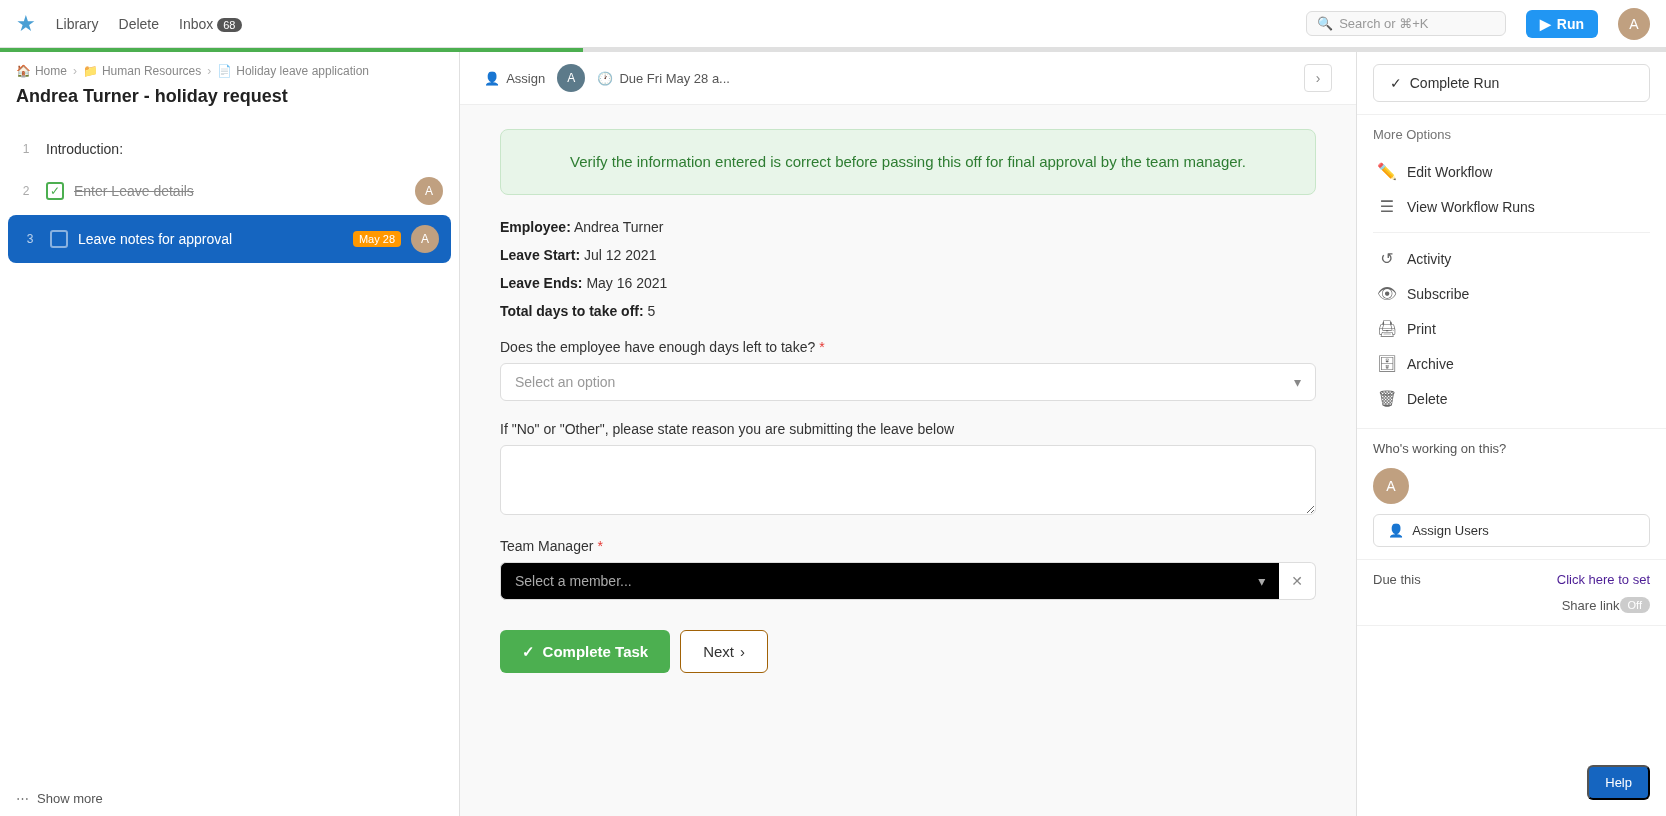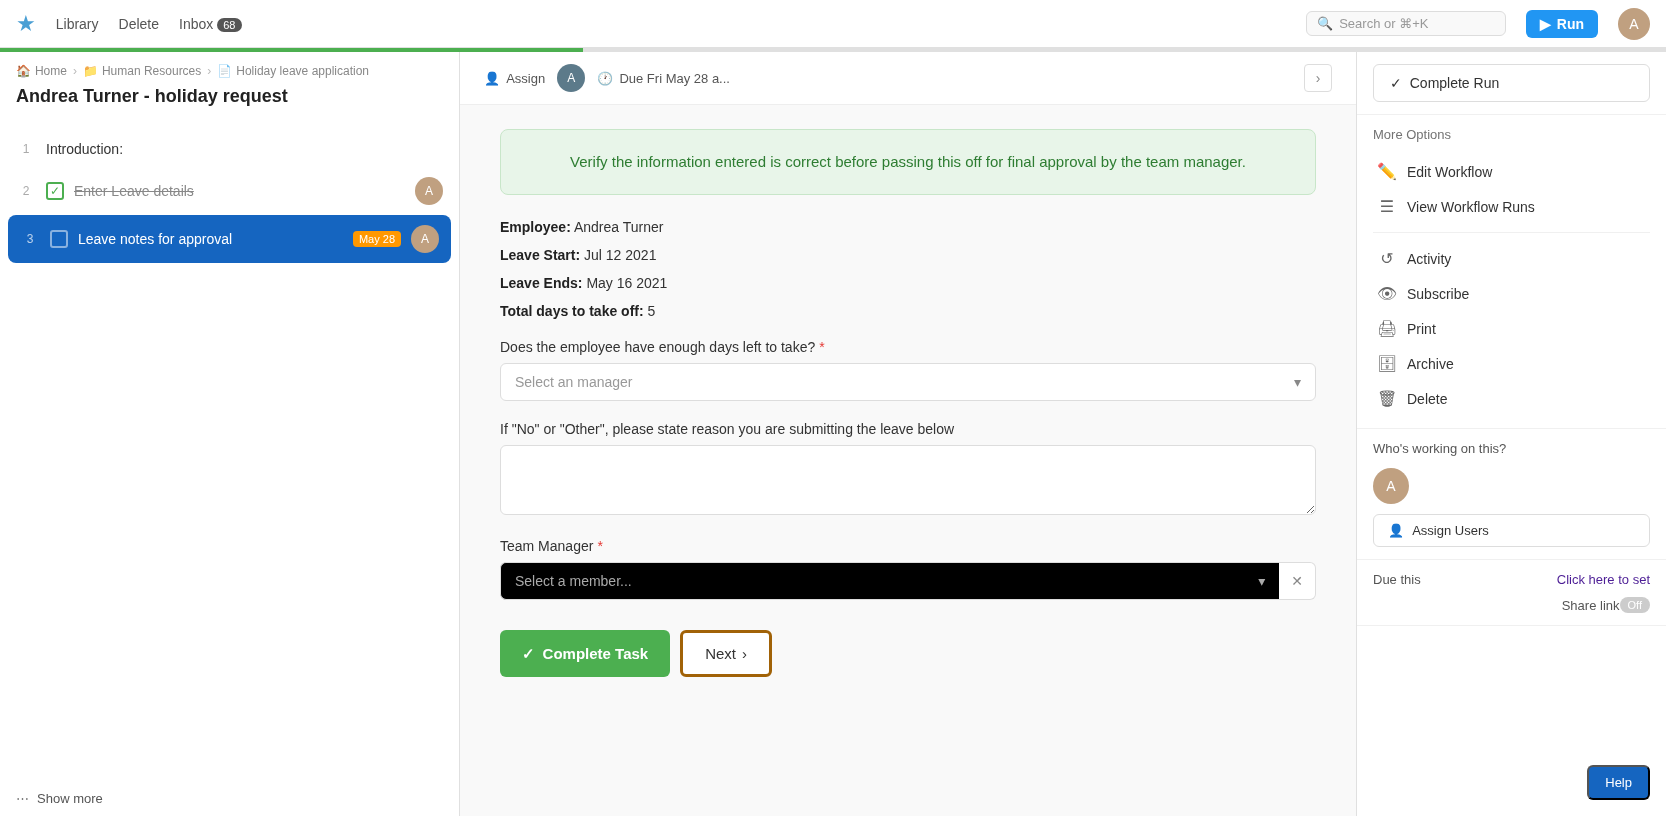--- a/index.html
+++ b/index.html
@@ -69,21 +69,21 @@
     .select-field .chevron { color: #888; }
 
     .textarea-field { width: 100%; border: 1px solid #ddd; border-radius: 6px; padding: 10px 14px; font-size: 14px; min-height: 70px; resize: vertical; background: #fff; color: #333; }
 
     .member-select { display: flex; align-items: center; gap: 0; }
     .member-input { flex: 1; border: 1px solid #ddd; border-radius: 6px 0 0 6px; padding: 10px 14px; font-size: 14px; color: #aaa; background: #000000; display: flex; align-items: center; justify-content: space-between; cursor: pointer; border-right: none; }
     .member-clear { border: 1px solid #ddd; border-left: none; border-radius: 0 6px 6px 0; padding: 10px 12px; background: #fff; cursor: pointer; color: #888; display: flex; align-items: center; }
 
     .action-buttons { display: flex; gap: 10px; margin-top: 30px; }
     .complete-btn { display: flex; align-items: center; gap: 8px; background: #4caf50; color: #fff; border: none; border-radius: 6px; padding: 12px 22px; font-size: 15px; font-weight: 600; cursor: pointer; }
-    .next-btn { display: flex; align-items: center; gap: 6px; background: #fff; color: #333; border: 3px solid #a16207; border-radius: 6px; padding: 12px 22px; font-size: 15px; cursor: pointer; }
+    .next-btn { display: flex; align-items: center; gap: 6px; background: #fff; color: #333; border: 1px solid #a16207; border-radius: 6px; padding: 12px 22px; font-size: 15px; cursor: pointer; }
 
     
     .right-sidebar { width: 310px; background: #fff; border-left: 1px solid #e0e0e0; overflow-y: auto; flex-shrink: 0; }
     .sidebar-section { padding: 12px 16px; border-bottom: 1px solid #f0f0f0; }
     .complete-run-btn { display: flex; align-items: center; gap: 8px; background: #fff; border: 1px solid #ddd; border-radius: 6px; padding: 10px 16px; width: 100%; cursor: pointer; font-size: 14px; color: #333; }
     .more-options-title { font-size: 13px; color: #737373; margin-bottom: 12px; font-weight: 500; }
     .menu-item { display: flex; align-items: center; gap: 10px; padding: 8px 4px; font-size: 14px; color: #333; cursor: pointer; border-radius: 4px; }
     .menu-icon { font-size: 16px; color: #666; width: 20px; text-align: center; }
     .working-title { font-size: 13px; color: #555; font-weight: 500; margin-bottom: 12px; }
     .worker-avatar { width: 36px; height: 36px; border-radius: 50%; background: #c0a080; display: flex; align-items: center; justify-content: center; color: #fff; font-size: 14px; margin-bottom: 10px; }
@@ -219,21 +219,21 @@
         <span>5</span>
       </div>
 
       <div class="form-section">
         <div class="form-label">
           <span>Does the employee have enough days left to take?</span>
           <span class="required-star">*</span>
         </div>
         <div class="select-wrapper">
           <div class="select-field">
-            <span>Select an manager</span>
+            <span>Select an option</span>
             <span class="chevron">▾</span>
           </div>
         </div>
       </div>
 
       <div class="form-section">
         <div class="form-label">
           <span>If "No" or "Other", please state reason you are submitting the leave below</span>
         </div>
         <textarea class="textarea-field" style=""></textarea>

